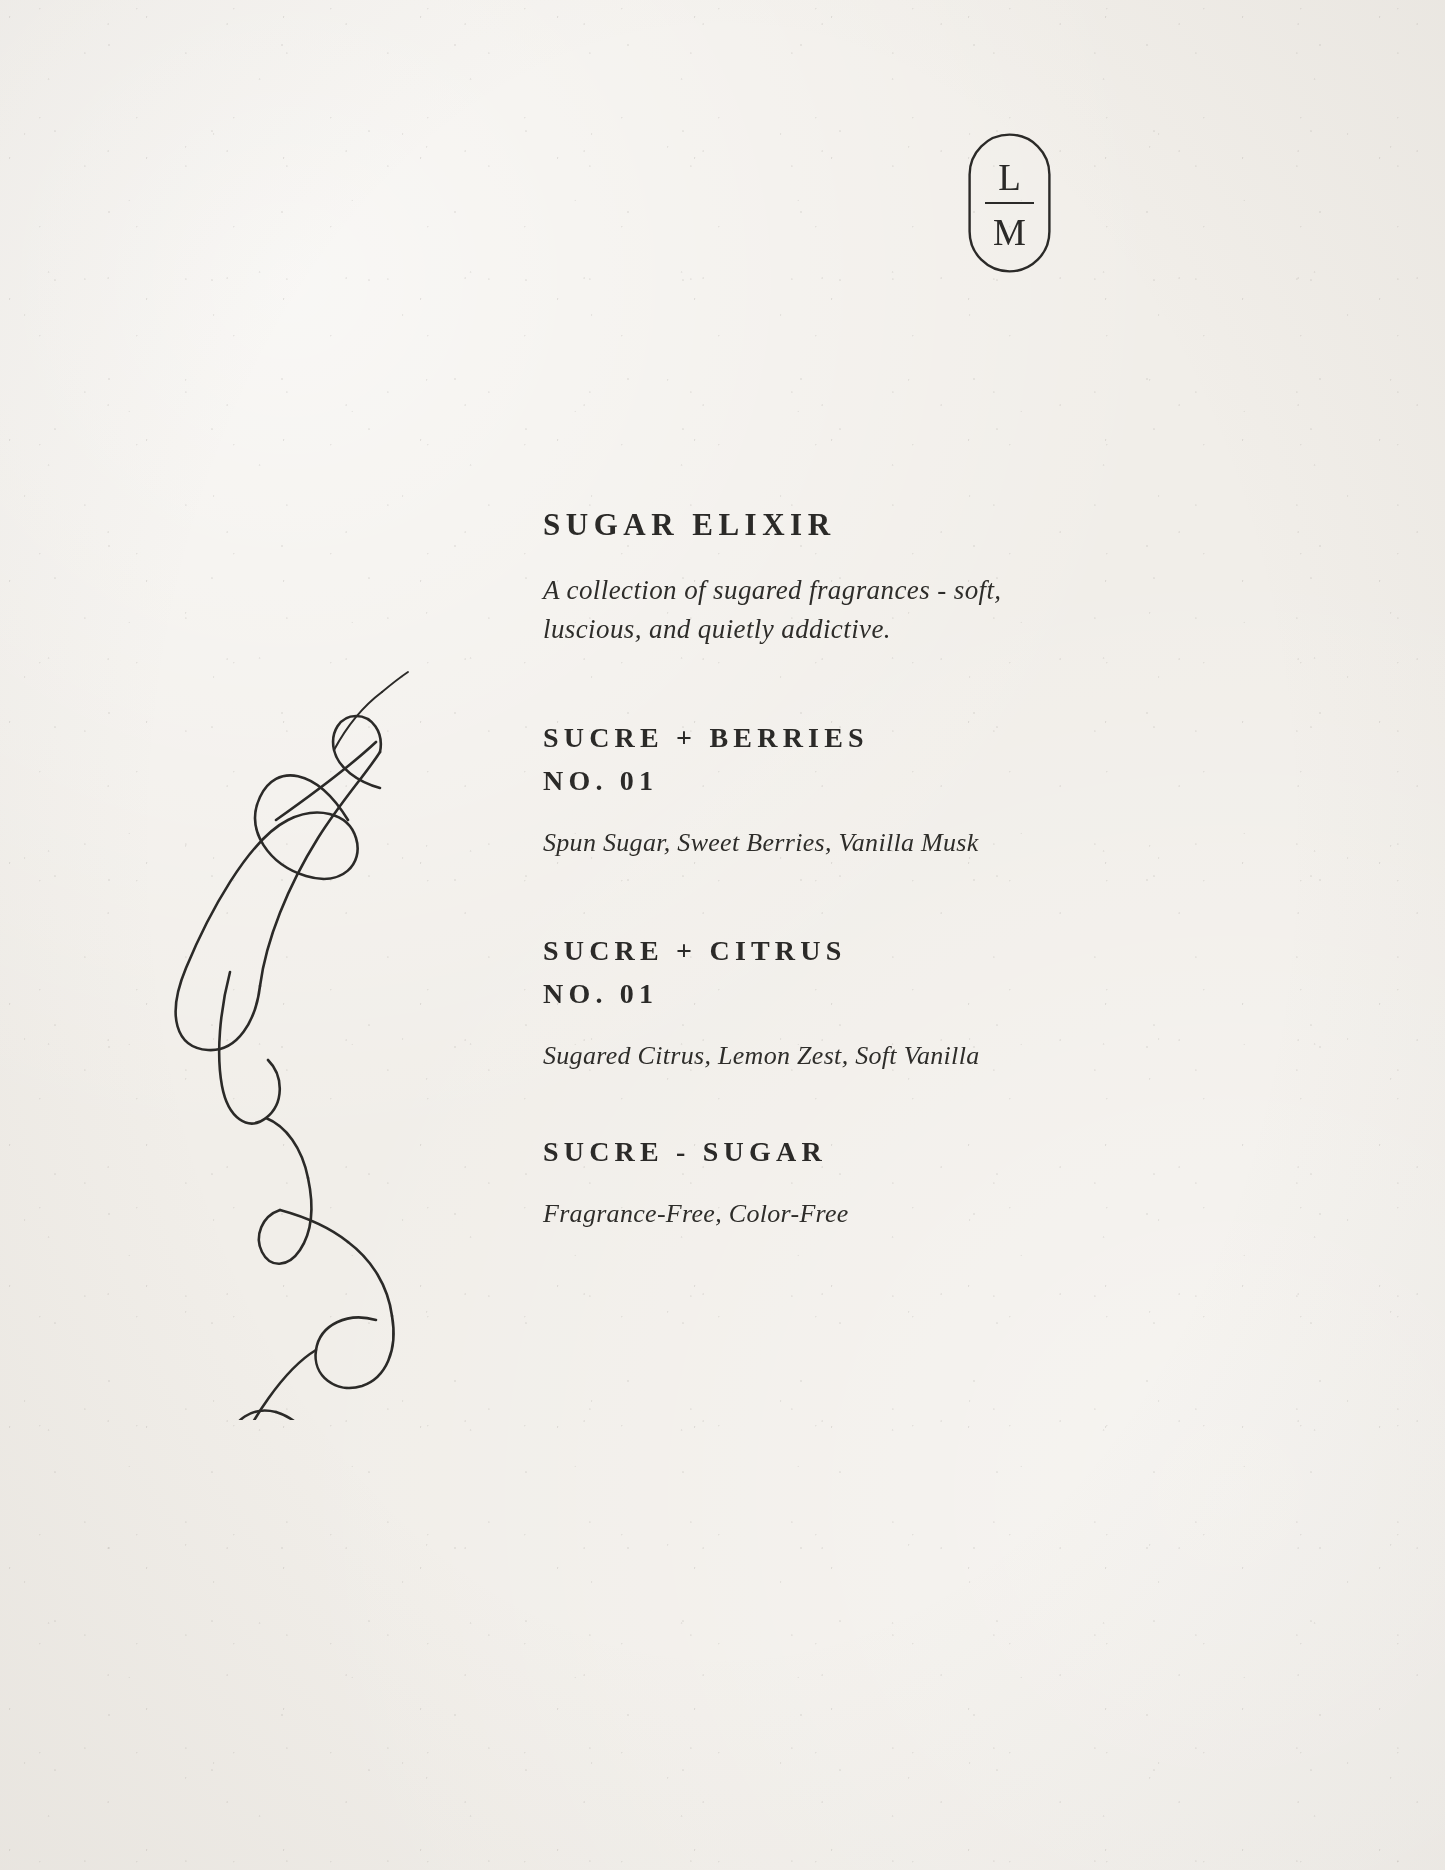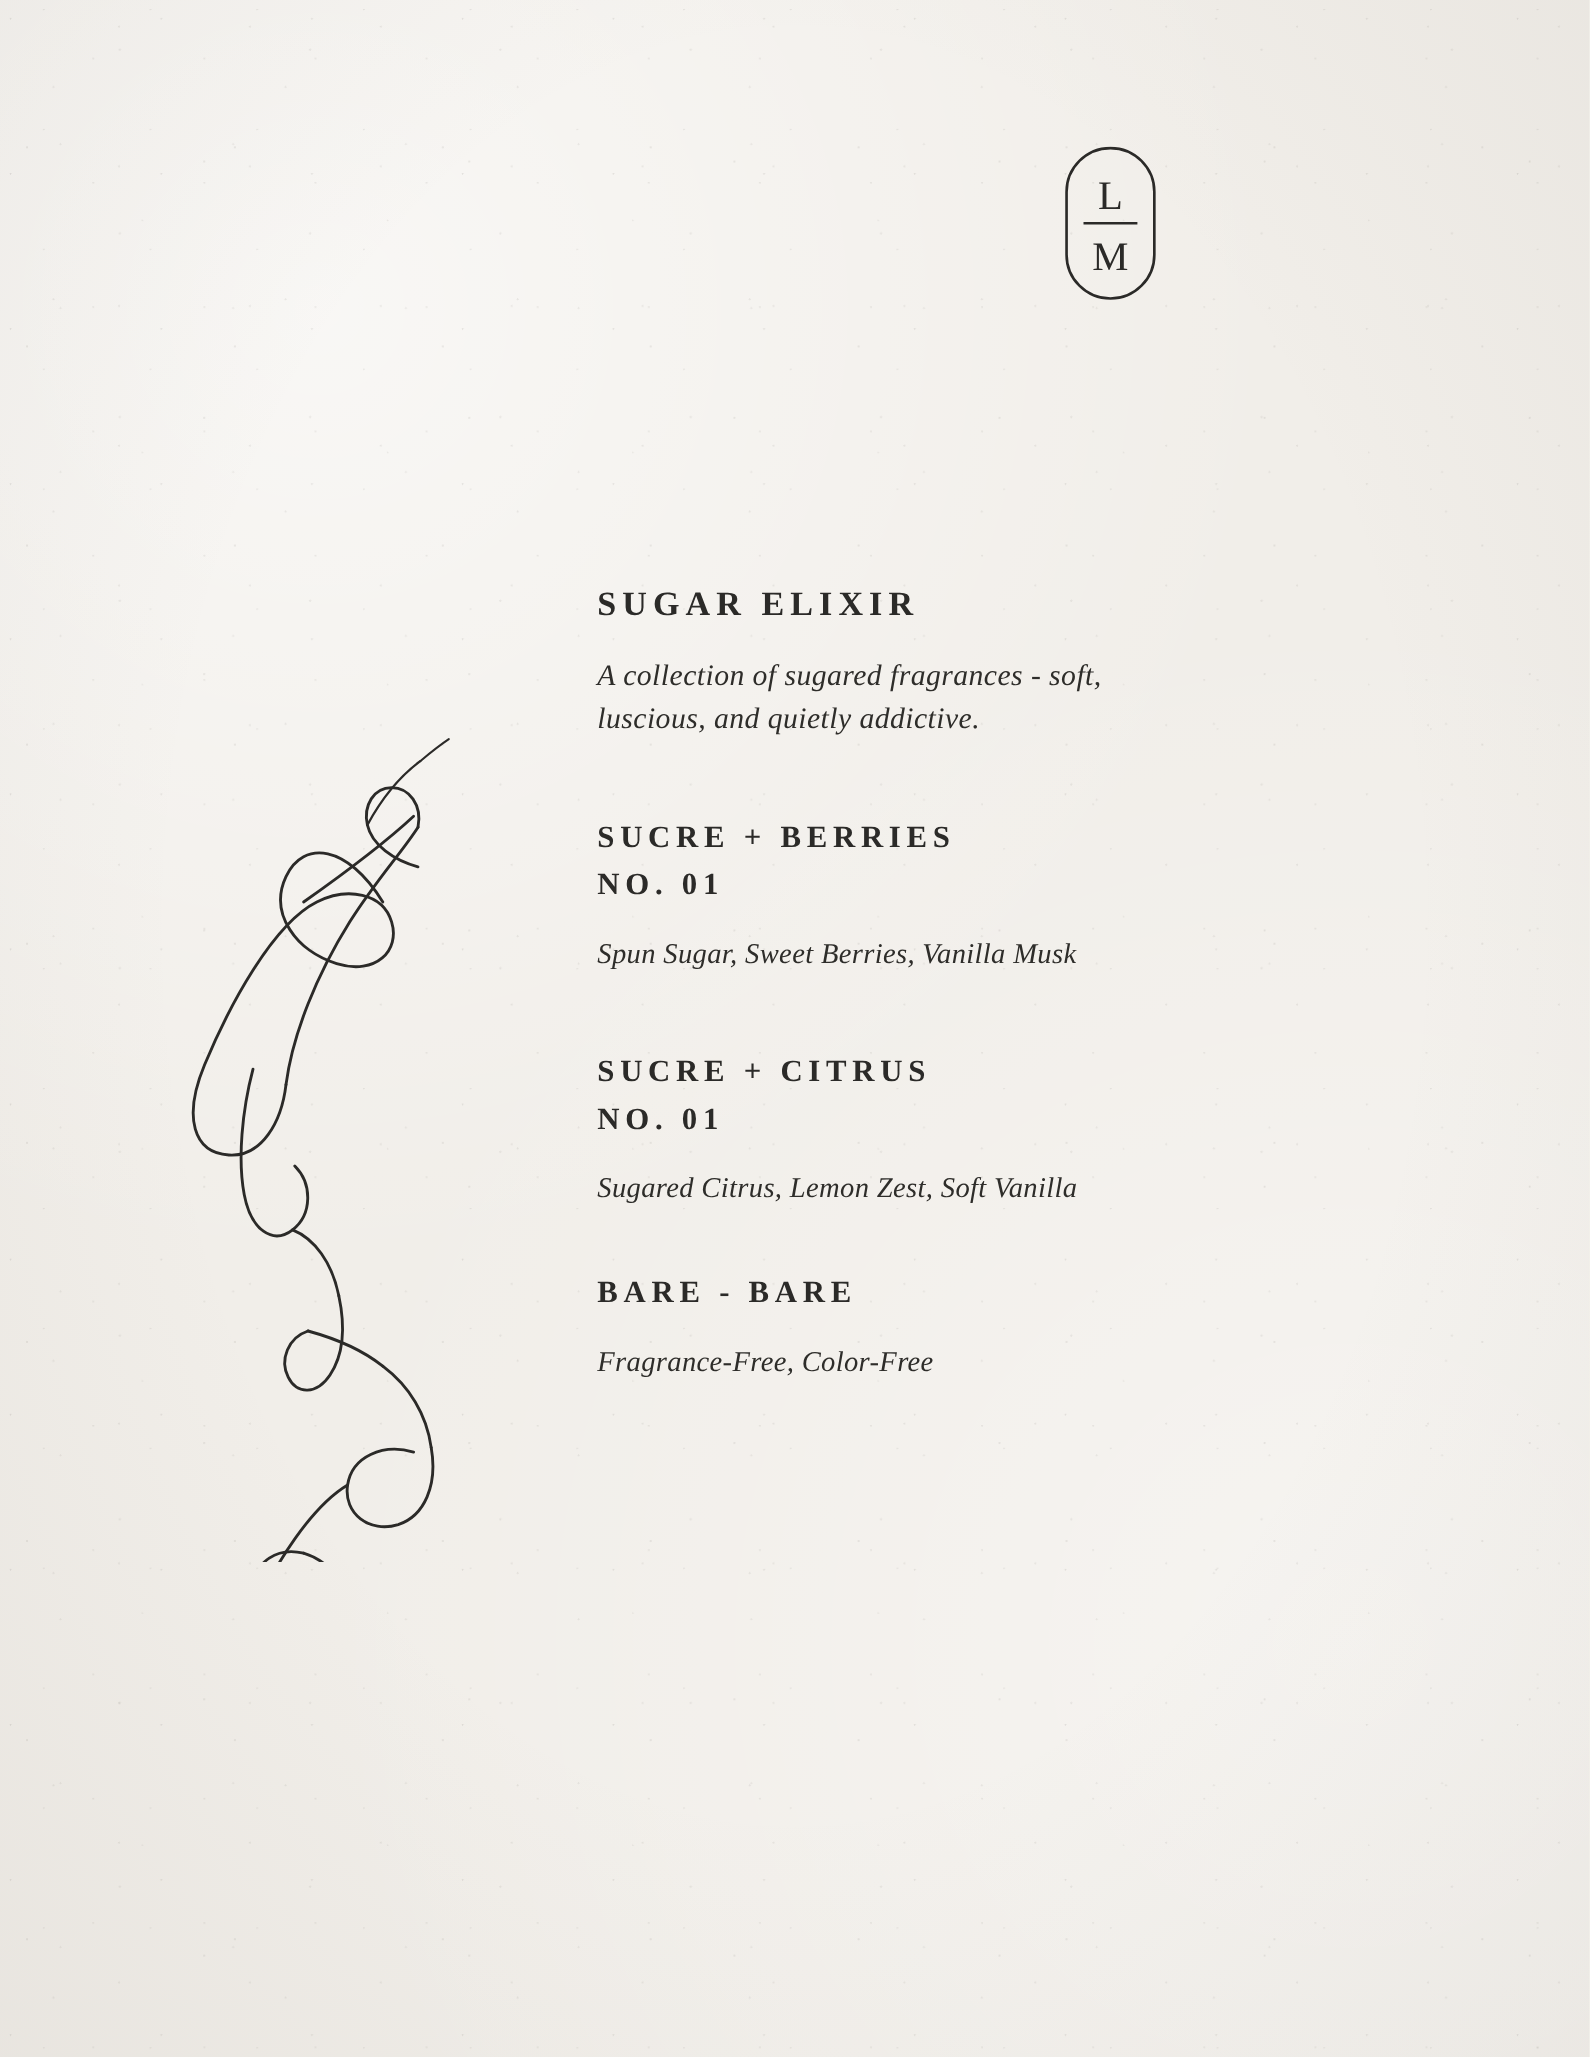--- a/index.html
+++ b/index.html
@@ -70,21 +70,21 @@
     top: 520px;
     width: 420px;
     height: 900px;
   }
   .wordmark svg { display: block; }
 
   
   .content {
     position: absolute;
     left: 543px;
-    top: 530px;
+    top: 506px;
     width: 520px;
   }
   .collection-title {
     font-family: "Liberation Serif", serif;
     font-size: 31px;
     font-weight: 700;
     letter-spacing: 5.5px;
     color: #2b2a28;
     margin: 0 0 28px 0;
     line-height: 1.2;
@@ -199,18 +199,18 @@
       <p class="product-notes">Spun Sugar, Sweet Berries, Vanilla Musk</p>
     </div>
 
     <div class="product">
       <p class="product-name">SUCRE + CITRUS</p>
       <p class="product-number">NO. 01</p>
       <p class="product-notes">Sugared Citrus, Lemon Zest, Soft Vanilla</p>
     </div>
 
     <div class="product tight">
-      <p class="product-name">BARE - BARE</p>
+      <p class="product-name">SUCRE - SUGAR</p>
       <p class="product-notes">Fragrance-Free, Color-Free</p>
     </div>
 
   </div>
 </div>
 
 </body></html>

